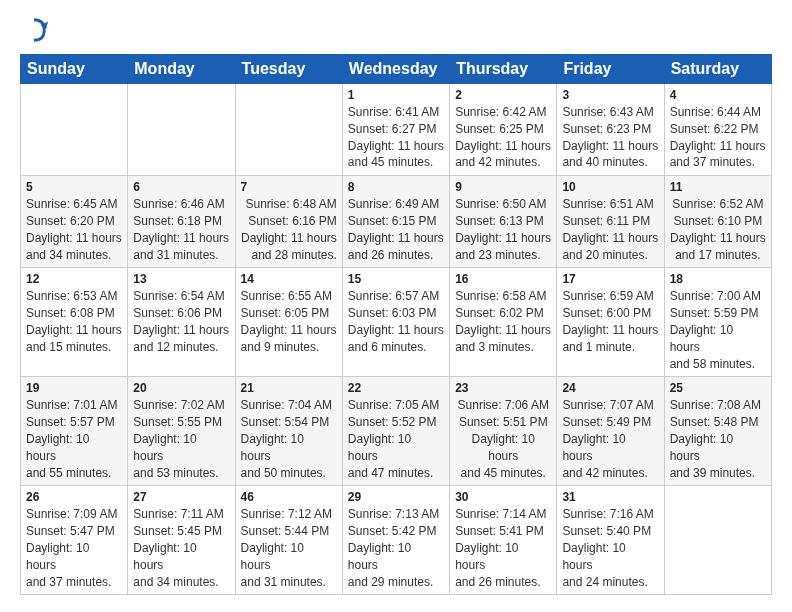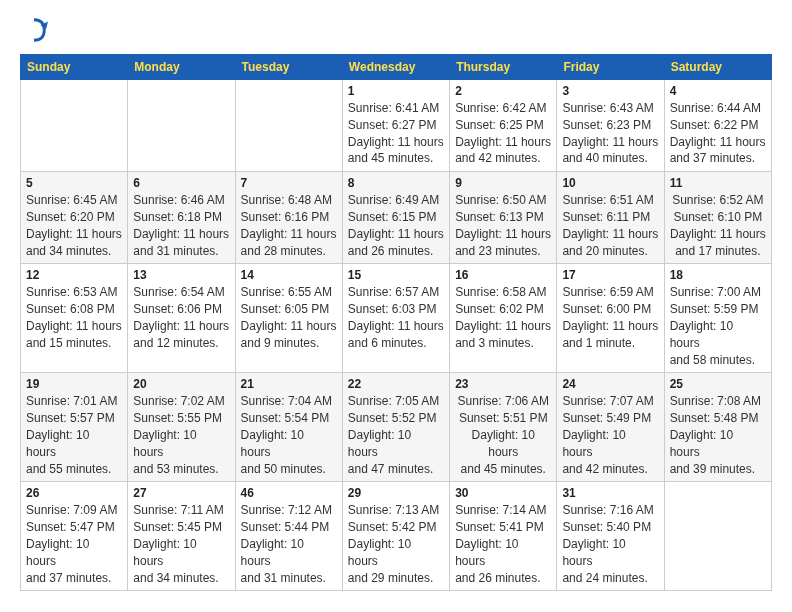--- a/index.html
+++ b/index.html
@@ -53,24 +53,24 @@
       font-weight: normal;
     }
     .calendar {
       width: 100%;
       border-collapse: collapse;
       border: 1px solid #ccc;
       font-size: 11px;
     }
     .calendar thead tr th {
       background-color: #1a5fb4;
-      color: #fde047;
+      color: #ffffff;
       text-align: left;
       padding: 5px 6px;
-      font-size: 12px;
+      font-size: 16px;
       font-weight: bold;
       border: 1px solid #1a5fb4;
     }
     .calendar tbody tr td {
       border: 1px solid #ccc;
       vertical-align: top;
       padding: 4px 5px;
       width: calc(100% / 7);
       background: #fff;
       min-height: 80px;
@@ -172,21 +172,21 @@
           </td>
           <td>
             <div class="day-number">6</div>
             <div class="day-info" style="white-space: pre-line;">Sunrise: 6:46 AM
 Sunset: 6:18 PM
 Daylight: 11 hours
 and 31 minutes.</div>
           </td>
           <td>
             <div class="day-number">7</div>
-            <div class="day-info" style="white-space: pre-line;">Sunrise: 6:48 AM
+            <div class="day-info" style="white-space: pre-line; text-align: right;">Sunrise: 6:48 AM
 Sunset: 6:16 PM
 Daylight: 11 hours
 and 28 minutes.</div>
           </td>
           <td>
             <div class="day-number">8</div>
             <div class="day-info" style="white-space: pre-line;">Sunrise: 6:49 AM
 Sunset: 6:15 PM
 Daylight: 11 hours
 and 26 minutes.</div>

